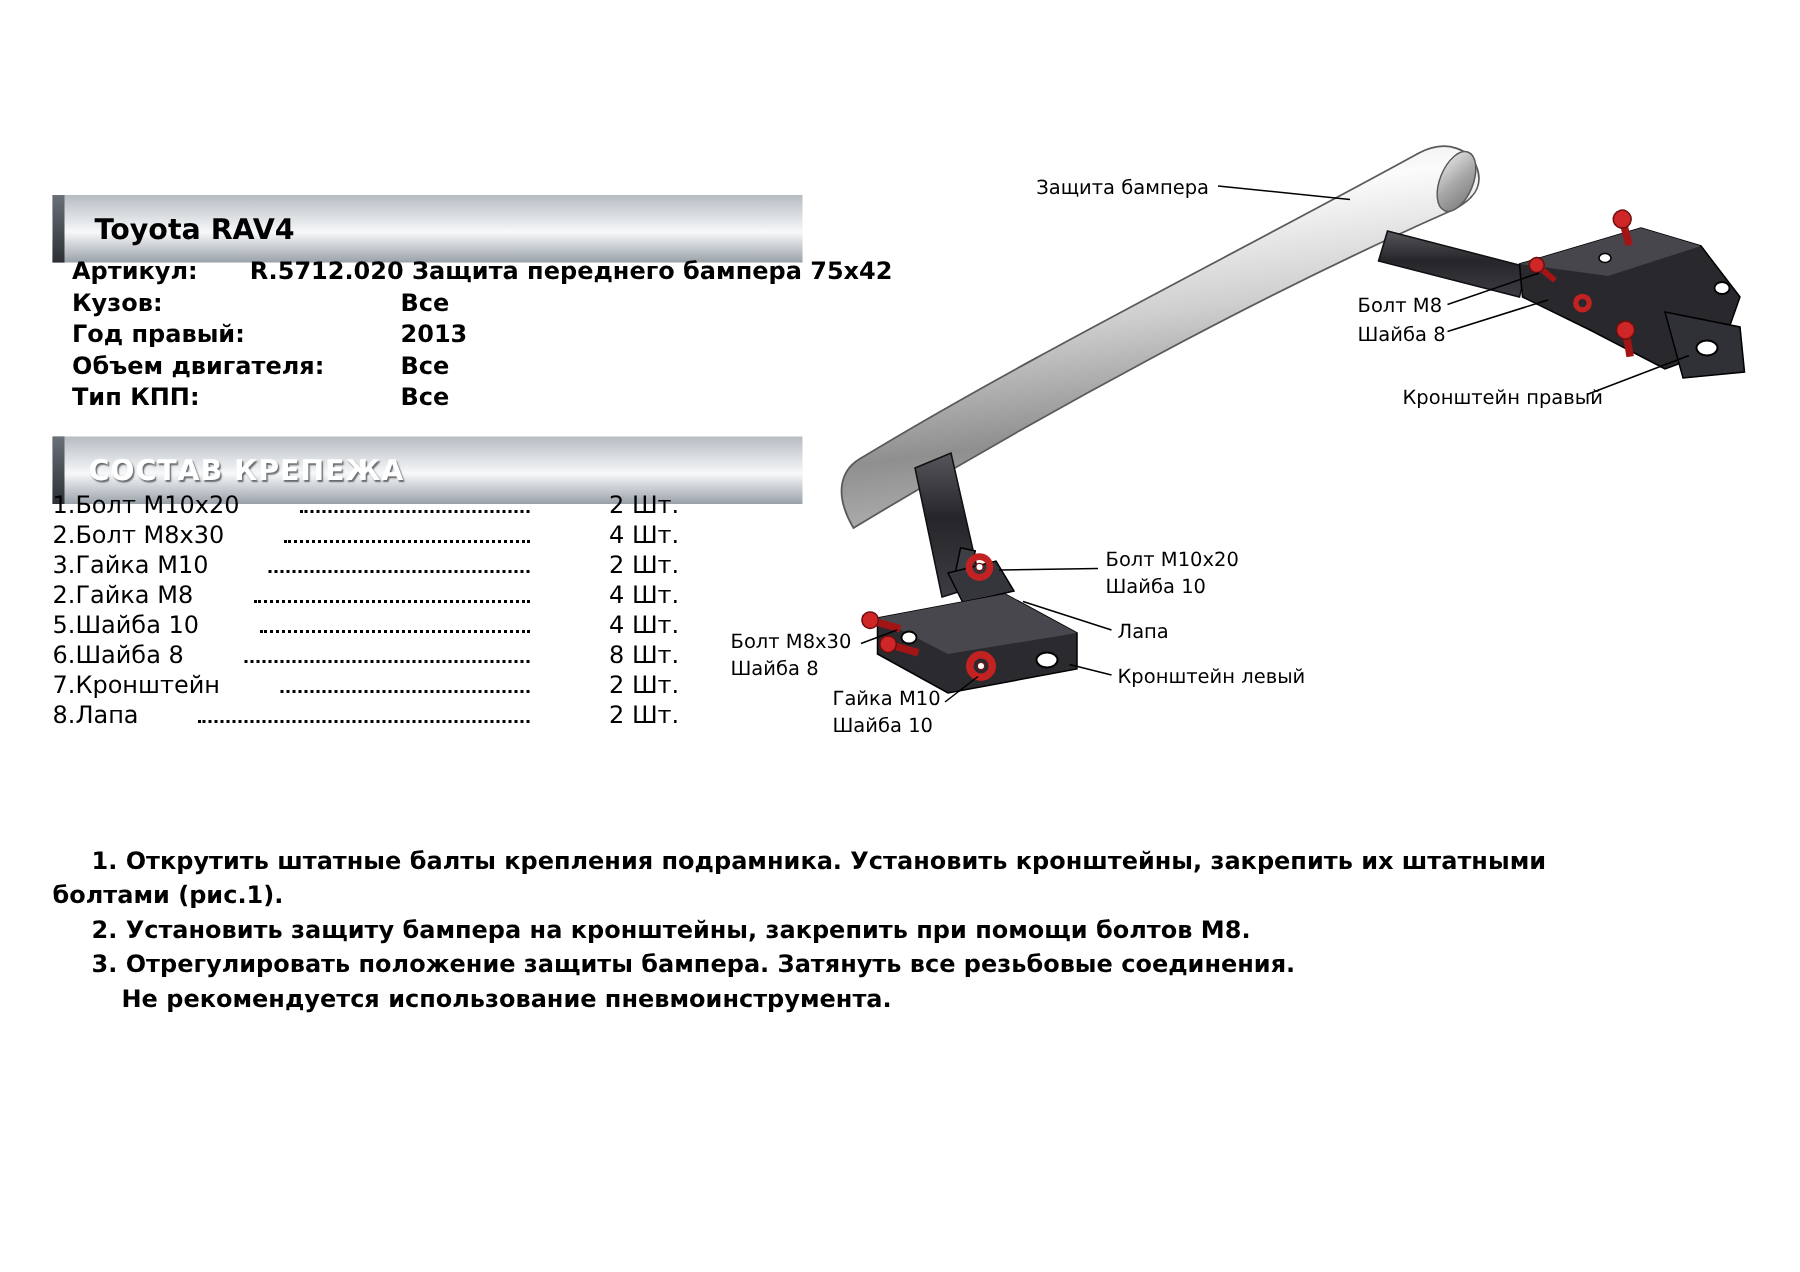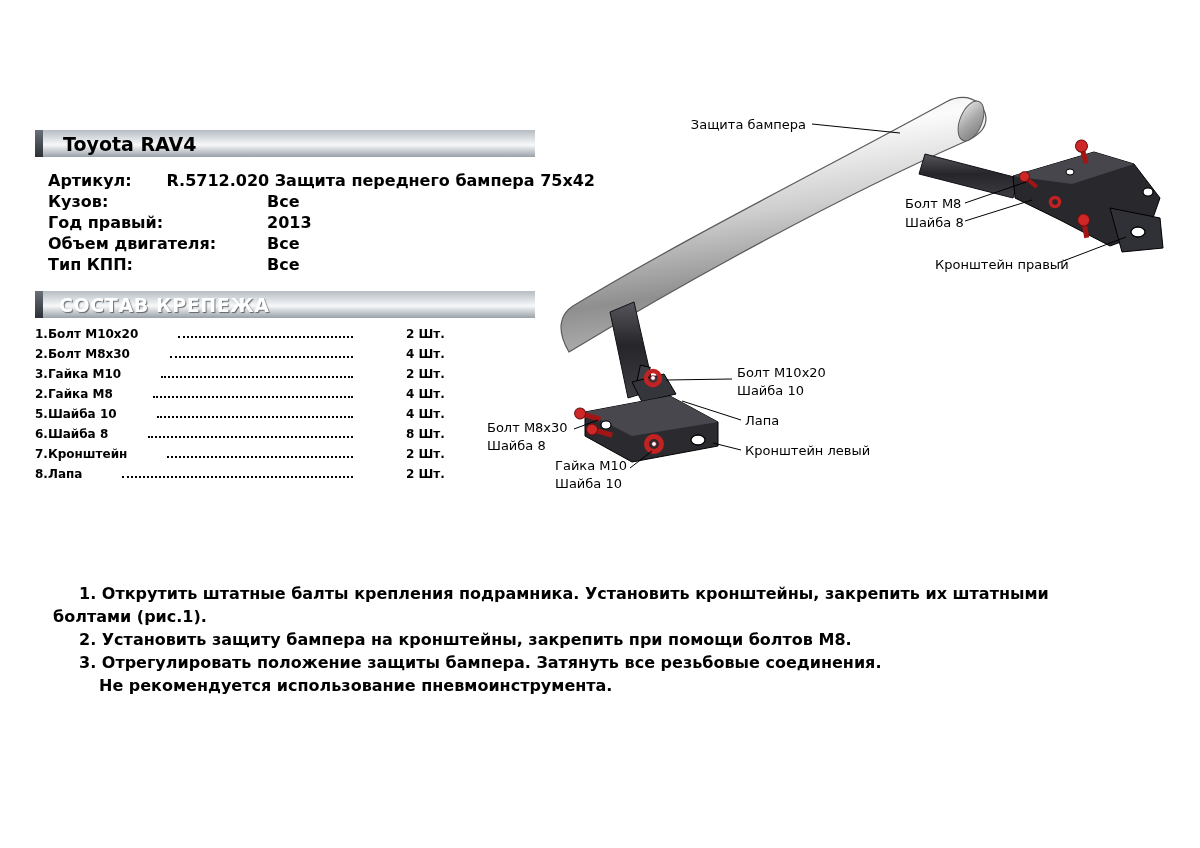--- a/index.html
+++ b/index.html
@@ -3,21 +3,21 @@
 <meta charset="utf-8">
 <style>
   html,body { margin:0; padding:0; background:#fff; }
   .page {
     position:relative; width:1200px; height:848px; background:#fff;
     font-family:"DejaVu Sans", "Liberation Sans", sans-serif; color:#000; overflow:hidden;
   }
 
   
   .bar {
-    position:absolute; height:27px; box-sizing:border-box;
+    position:absolute; height:45px; box-sizing:border-box;
     background:linear-gradient(180deg,#b6bcc2 0%, #e2e6e9 38%, #f7f8f9 55%, #99a1a8 100%);
     display:flex; align-items:center;
   }
   .bar .cap {
     position:absolute; left:0; top:0; bottom:0; width:8px;
     background:linear-gradient(180deg,#6a7078,#2c3036);
   }
   .title-bar-text {
     padding-left:28px; font-size:19px; font-weight:bold; color:#000;
   }
@@ -27,27 +27,27 @@
   }
 
   
   .specs { position:absolute; left:35px; top:169px; width:560px; }
   .spec-row { display:flex; height:21px; align-items:flex-end; }
   .spec-label { width:190px; padding-left:13px; font-weight:bold; font-size:16px; white-space:nowrap; }
   .spec-value { font-weight:bold; font-size:16px; white-space:nowrap;margin-left:29px; }
 
   
   .parts { position:absolute; left:35px; top:327px; width:433px; }
-  .part-row { display:flex; align-items:baseline; height:20px; font-weight:bold; font-size:12px;gap:37px; }
+  .part-row { display:flex; align-items:baseline; height:20px; font-weight:normal; font-size:16px;gap:37px; }
   .part-name { white-space:nowrap; }
   .leader { flex:1; border-bottom:2px dotted #000; margin:0 16px 3px 3px; }
   .part-qty { width:62px; white-space:nowrap; }
 
   
-  .steps { position:absolute; left:35px; top:582px; width:1040px;margin-left:18px; }
+  .steps { position:absolute; left:35px; top:562px; width:1040px; }
   .step { margin:0; font-size:16px; font-weight:bold; line-height:23px; }
   .step.num { text-indent:26px; }
   .step.note { text-indent:46px; }
 
   
   .diagram { position:absolute; left:470px; top:80px; }
   .dlabel { font-family:"DejaVu Sans","Liberation Sans",sans-serif; font-size:13px; fill:#000; }
 </style>
 </head>
 <body>

